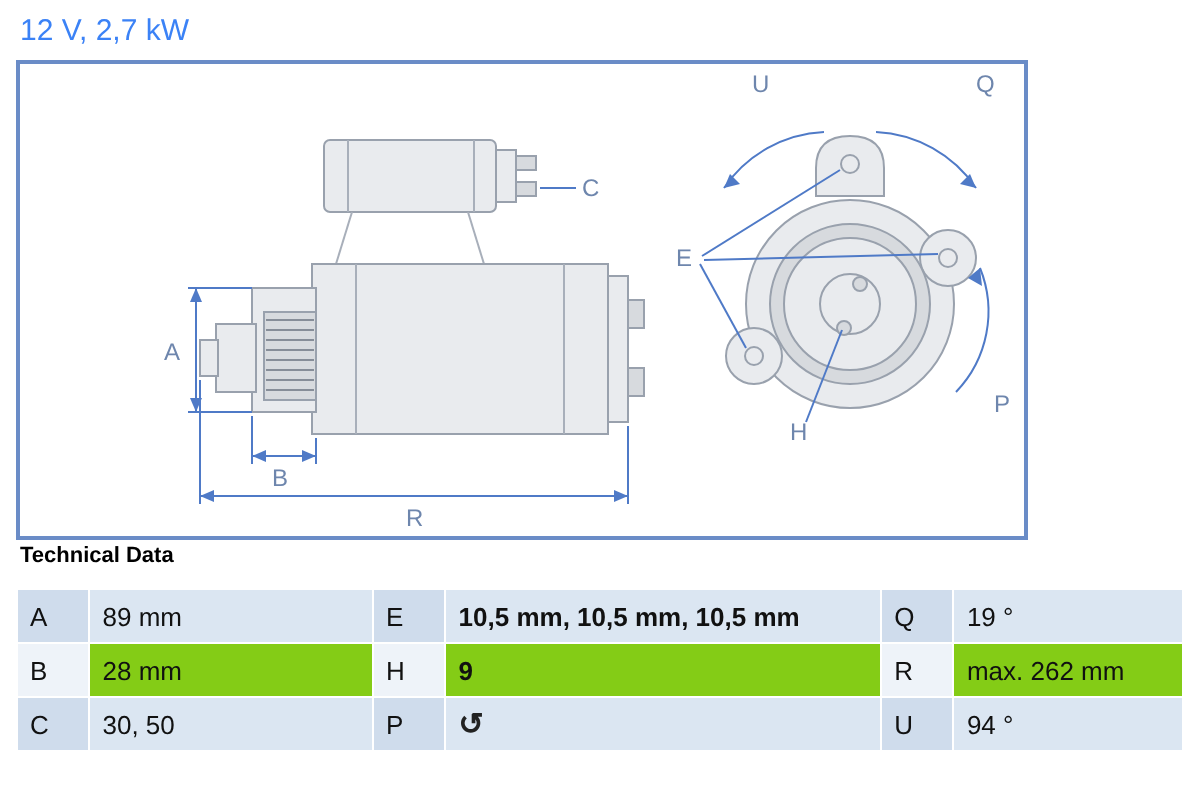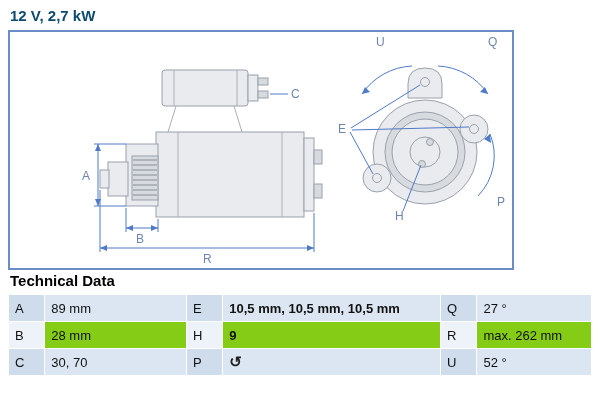--- a/index.html
+++ b/index.html
@@ -4,38 +4,38 @@
 <style>
   html,body { margin:0; padding:0; }
   body {
     width:600px; height:400px; position:relative;
     background:#ffffff; color:#111;
     font-family:"Liberation Sans", sans-serif;
     overflow:hidden;
   }
   .title {
     position:absolute; left:10px; top:7px;
-    font-size:15px; font-weight:700; color:#0c4a6e;
+    font-size:15px; font-weight:400; color:#3b82f6;
   }
   .diagram-box {
     position:absolute; left:8px; top:30px;
     width:502px; height:236px;
     border:2px solid #6a8cc7; background:#fff;
   }
   .diagram-box svg { display:block; }
   .part { fill:#e9ebee; stroke:#99a1ad; stroke-width:1; }
   .part-dark { fill:#d7dade; stroke:#99a1ad; stroke-width:1; }
   .seam { stroke:#a8afba; stroke-width:1; fill:none; }
   .hatch { stroke:#868d98; stroke-width:1; }
   .dim { stroke:#4f7ac7; stroke-width:1; fill:none; }
   .dimfill { fill:#4f7ac7; stroke:none; }
   .dim-label { fill:#6e86ad; font-size:12px; font-family:"Liberation Sans", sans-serif; }
   .tech-heading {
     position:absolute; left:10px; top:272px;
-    font-size:15px; font-weight:bold; color:#000;
+    font-size:11px; font-weight:bold; color:#000;
   }
   table.tech {
     position:absolute; left:8px; top:294px; width:584px;
     border-collapse:collapse; font-size:13px;
     border-top:1px solid #9a9a9a;
   }
   table.tech td {
     height:18px; padding:4px 6px;
     border:1px solid #ffffff;
     vertical-align:middle; color:#111;
@@ -168,32 +168,32 @@
 <div class="tech-heading">Technical Data</div>
 
 <table class="tech">
   <tbody>
     <tr class="stripe">
       <td class="k">A</td>
       <td class="v1">89 mm</td>
       <td class="k">E</td>
       <td class="v2">10,5 mm, 10,5 mm, 10,5 mm</td>
       <td class="k">Q</td>
-      <td class="v3">27 °</td>
+      <td class="v3">19 °</td>
     </tr>
     <tr class="plain">
       <td class="k">B</td>
       <td class="v1">28 mm</td>
       <td class="k">H</td>
       <td class="v2">9</td>
       <td class="k">R</td>
       <td class="v3">max. 262 mm</td>
     </tr>
     <tr class="stripe">
       <td class="k">C</td>
-      <td class="v1">30, 70</td>
+      <td class="v1">30, 50</td>
       <td class="k">P</td>
       <td class="v2"><span class="rot">↺</span></td>
       <td class="k">U</td>
-      <td class="v3">52 °</td>
+      <td class="v3">94 °</td>
     </tr>
   </tbody>
 </table>
 
 </body></html>

